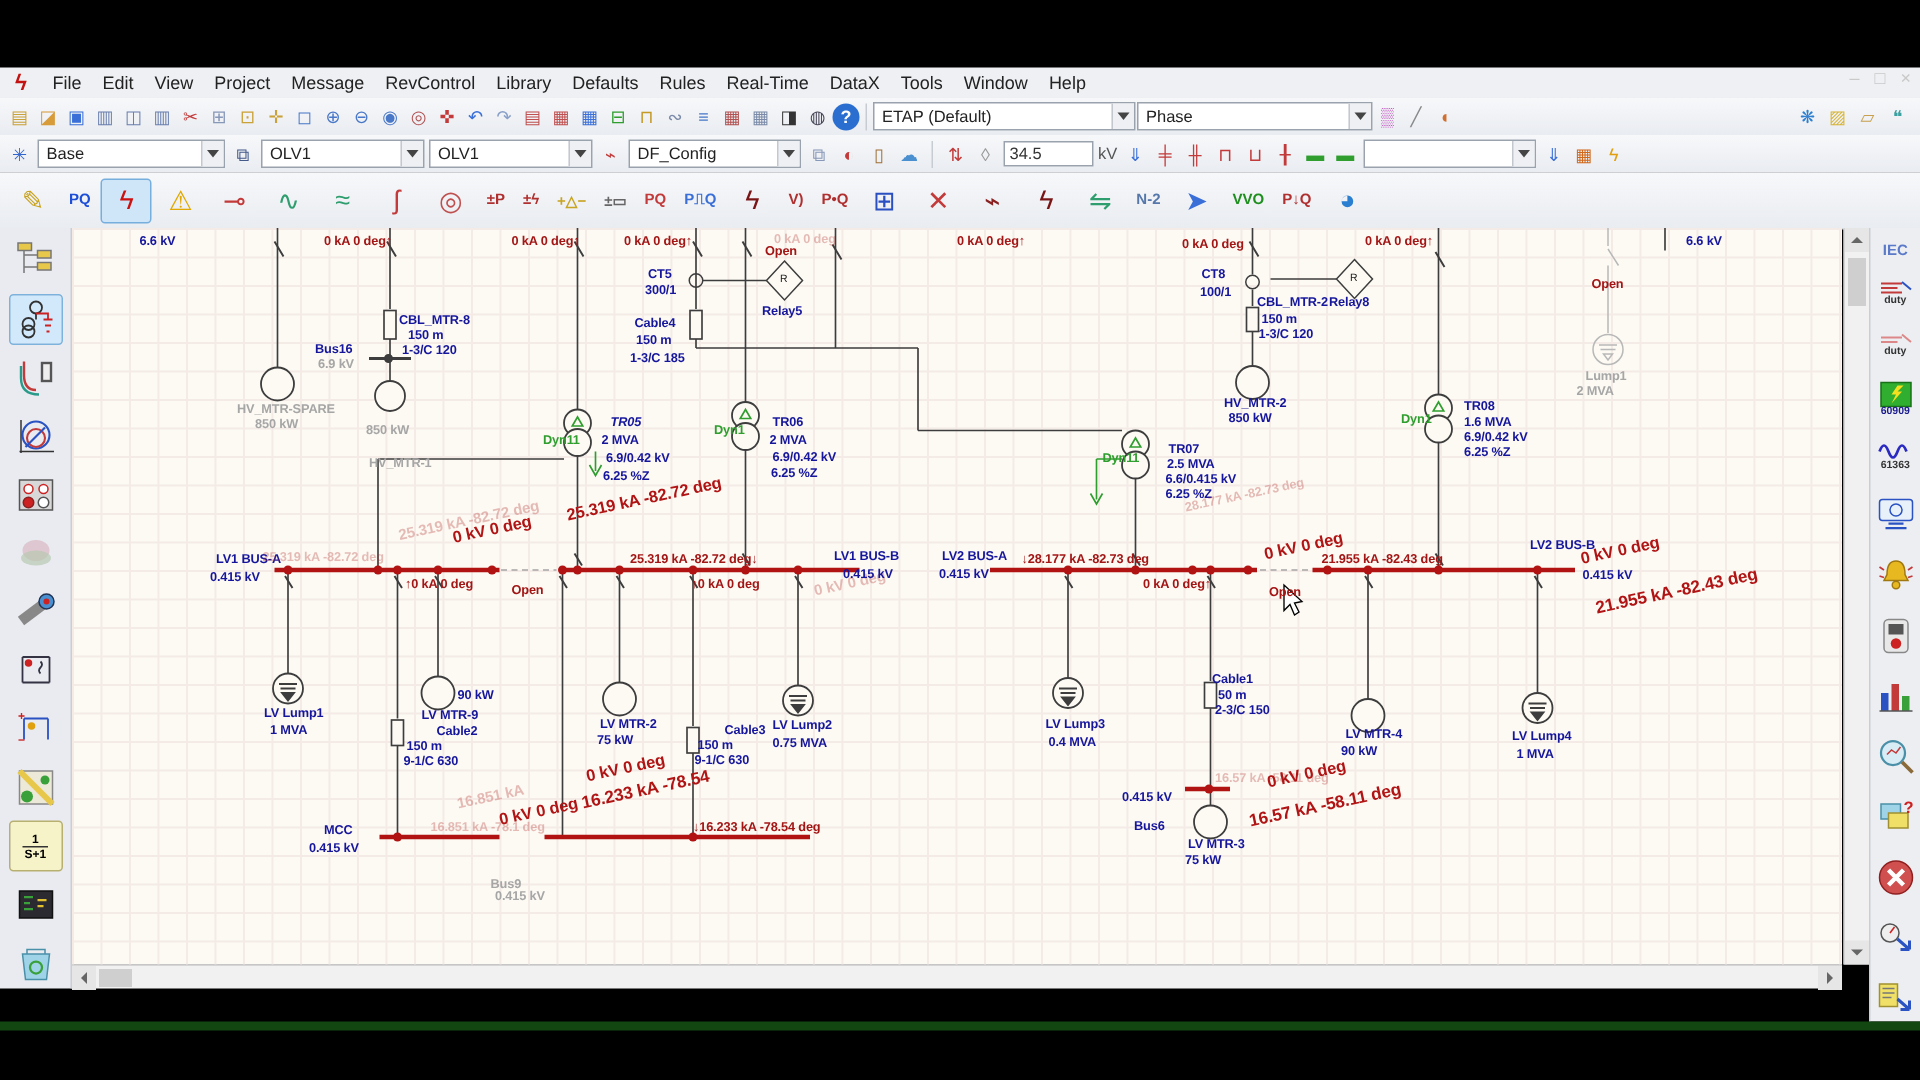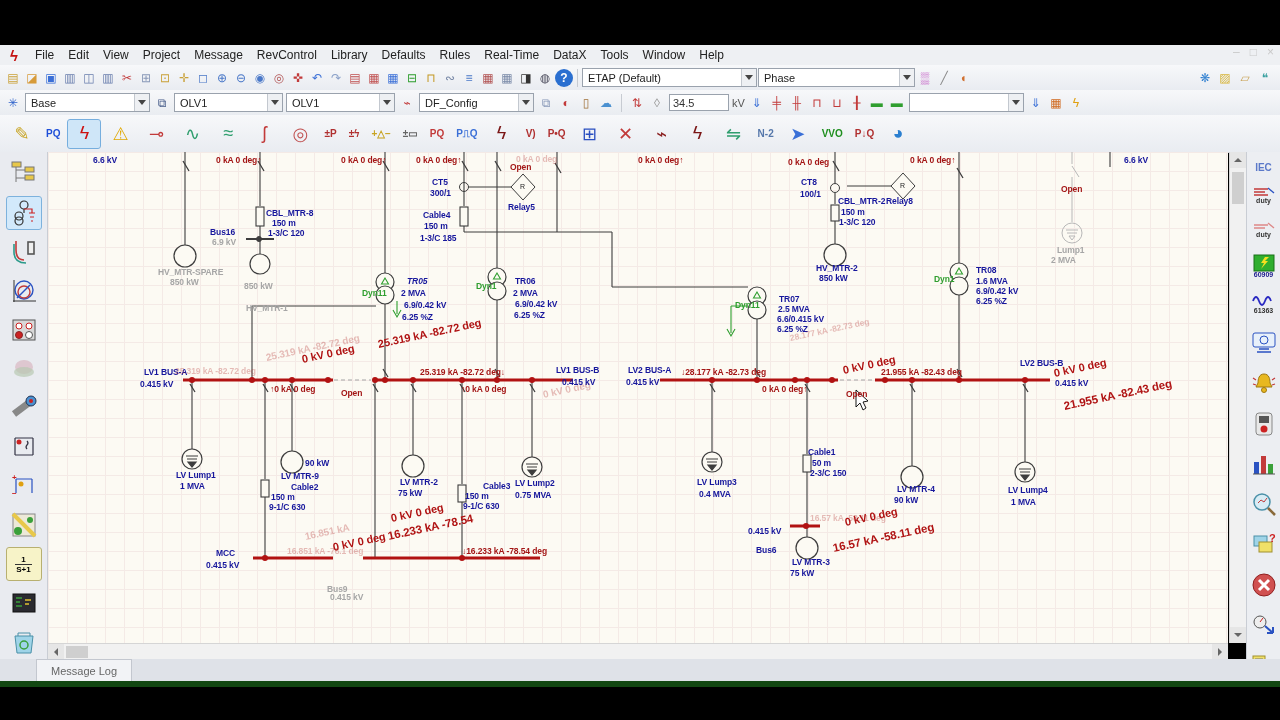--- a/index.html
+++ b/index.html
@@ -726,18 +726,15 @@
   <div id="hscroll">
     <div class="sbtn" style="left:0;top:0">
         <span class="tri" style="border-right-color:#666;margin-left:-4px"></span>
       </div>
     <div class="thumbh"></div>
     <div class="sbtn" style="right:0;top:0">
         <span class="tri" style="border-left-color:#666;margin-left:4px"></span>
       </div>
   </div>
 
-  <div id="msgstrip">
-    <div id="msgtab">Message Log</div>
-  </div>
   <div id="greenbar"></div>
 
 </div>
 
 </body></html>

